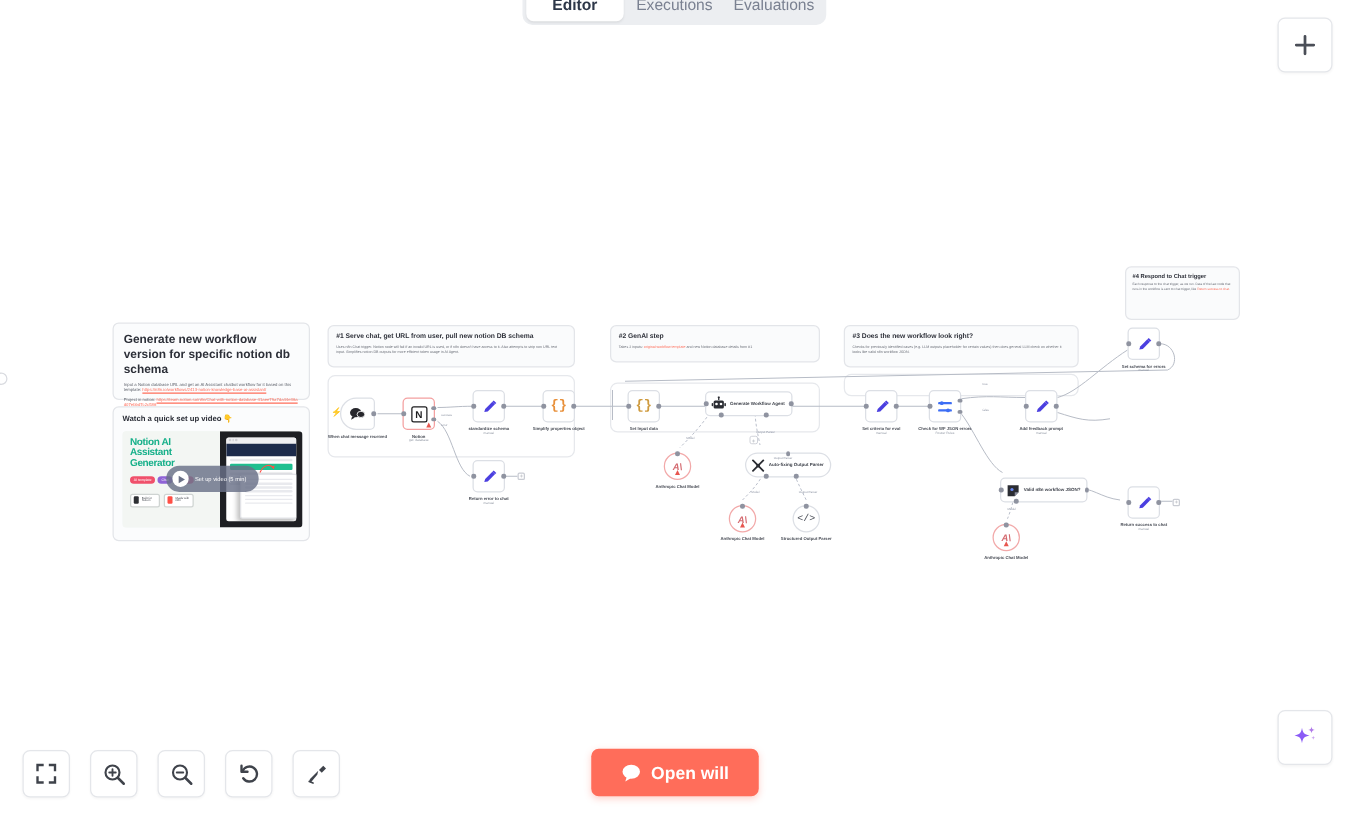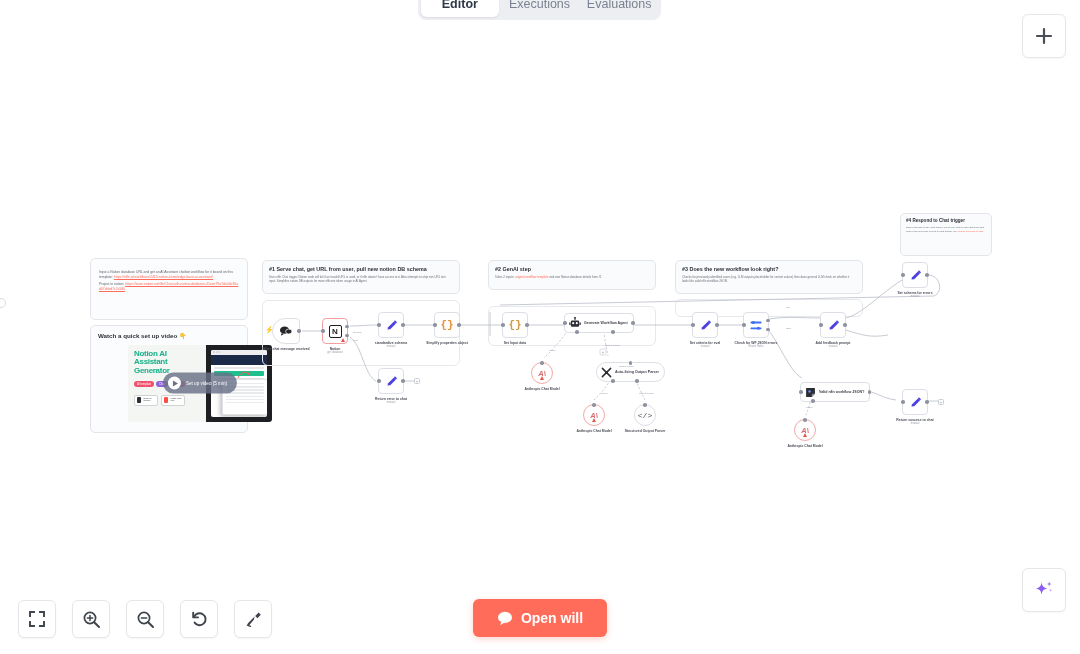--- a/index.html
+++ b/index.html
@@ -58,21 +58,20 @@
   #note-main .st-body { font-size:3.4px; margin-top:4px; }
   #note-main .st-body p { margin-bottom:3px; }
 
   #note-video { left:90px; top:325px; width:158px; height:108px; padding:6px 7px; background:#fbfcfd; }
   #note-video .st-title { font-size:6.2px; font-weight:700; color:#2c2f38; }
 
   .video-thumb {
     position:relative; margin-top:5px; width:144px; height:77px;
     border-radius:3px; overflow:hidden; background:#f2f5f3;
     display:flex;
-    margin-left:30px;
   }
   .vt-left {
     width:54%; background:#f3f6f3; padding:5px 5px 0 6px;
     display:flex; flex-direction:column; justify-content:flex-start;
   }
   .vt-head { font-size:8px; font-weight:800; color:#17b08a; line-height:1.05; letter-spacing:-.3px; }
   .vt-pills { display:flex; flex-wrap:wrap; gap:2px; margin-top:6px; }
   .vt-pill { font-size:2.8px; padding:1px 3px; border-radius:6px; color:#fff; }
   .p-red { background:#f0506b; }
   .p-purple { background:#8f63d6; }
@@ -225,20 +224,21 @@
 </head>
 <body>
 
 <div id="app">
 
   <div class="canvas">
     <div class="canvas-dots"></div>
     <div class="left-nub"></div>
 
     <div class="sticky" id="note-main">
+      <div class="st-title">Generate new workflow version for specific notion db schema</div>
       <div class="st-body">
         <p><span>Input a Notion database URL and get an AI Assistant chatbot workflow for it based on this template: </span><a href="#">https://n8n.io/workflows/2413-notion-knowledge-base-ai-assistant/</a></p>
         <p><span>Project in notion: </span><a href="#">https://team.notion.so/n8n/Chat-with-notion-database-41aee79a7da44e36ad07ebbd7c2c586</a></p>
       </div>
     </div>
 
     <div class="sticky" id="note-video">
       <div class="st-title">Watch a quick set up video 👇</div>
       <div class="video-thumb">
         <div class="vt-left">

